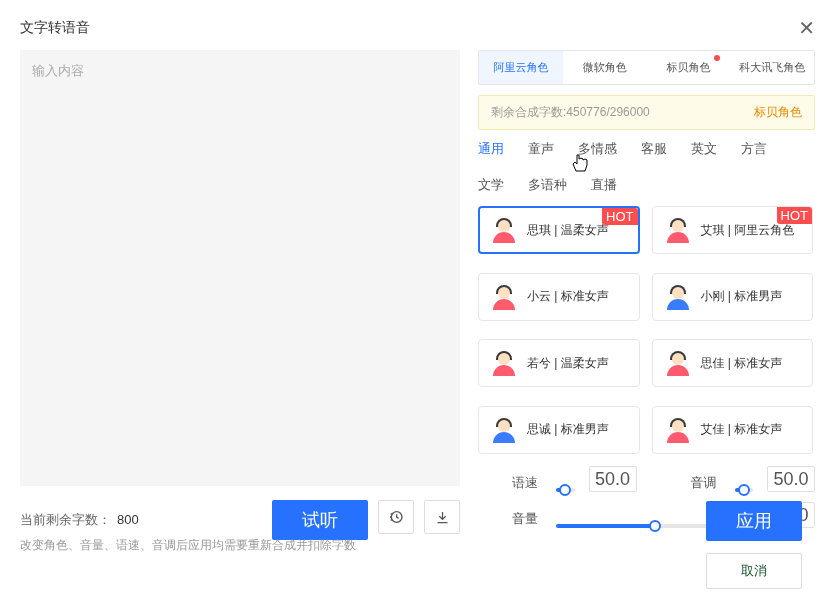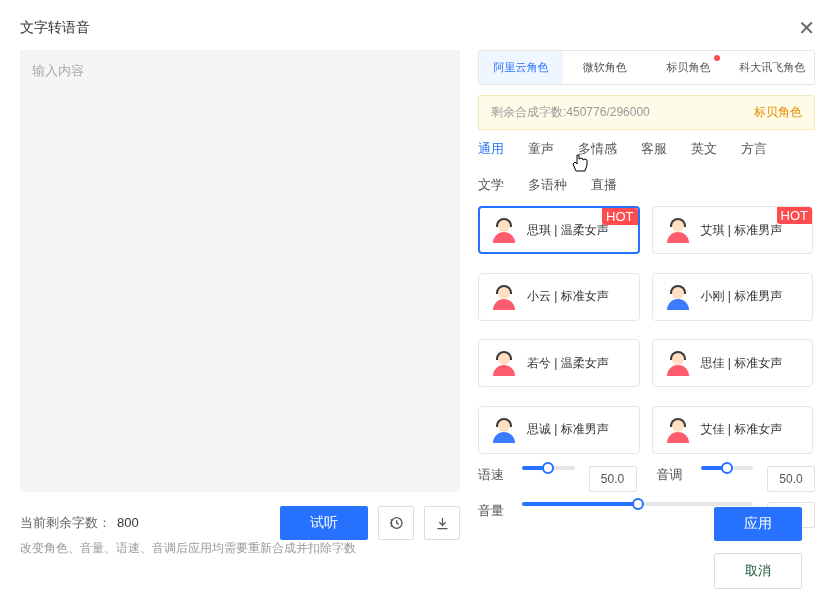--- a/index.html
+++ b/index.html
@@ -9,21 +9,21 @@
 .title { font-size: 14px; color: #333; }
 .close { font-size: 20px; color: #666; cursor: pointer; line-height: 1; }
 .content { display: flex; gap: 18px; height: 490px; }
 .left { width: 440px; display: flex; flex-direction: column; }
 .textarea { flex: 1; background: #f5f5f5; border: none; padding: 12px; font-size: 13px; color: #333; resize: none; outline: none; font-family: inherit; }
 .textarea::placeholder { color: #aaa; }
 .left-bottom { display: flex; align-items: center; justify-content: space-between; padding-top: 14px; gap: 46px; }
 .remain { color: #666; font-size: 13px; }
 .remain b { font-weight: normal; color: #333; margin-left: 6px; }
 .left-btns { display: flex; gap: 10px; }
-.btn-primary { background: #2672ff; color: #fff; border: none; padding: 8px 30px; font-size: 14px; cursor: pointer; border-radius: 2px; }
+.btn-primary { background: #2672ff; color: #fff; border: none; padding: 8px 30px; font-size: 18px; cursor: pointer; border-radius: 2px; }
 .icon-btn { width: 36px; height: 34px; border: 1px solid #ddd; background: #fff; display: flex; align-items: center; justify-content: center; cursor: pointer; border-radius: 2px; }
 .right { flex: 1; display: flex; flex-direction: column; }
 .provider-tabs { display: flex; border: 1px solid #e6e6e6; border-radius: 2px; margin-bottom: 10px; }
 .ptab { flex: 1; text-align: center; padding: 9px 0; font-size: 11px; color: #555; cursor: pointer; position: relative; }
 .ptab.active { color: #2672ff; background: #f0f6ff; }
 .ptab .dot { position: absolute; top: 4px; right: 10px; width: 6px; height: 6px; background: #ff4d4f; border-radius: 50%; }
 .quota { background: #fffbe9; border: 1px solid #f4e9b8; padding: 8px 12px; display: flex; justify-content: space-between; align-items: center; margin-bottom: 10px; border-radius: 2px; }
 .quota-left { color: #999; font-size: 12px; }
 .quota-right { color: #e68b00; font-size: 12px; cursor: pointer; }
 .cat-tabs { display: flex; flex-wrap: wrap; gap: 18px 24px; margin-bottom: 12px; }
@@ -37,26 +37,26 @@
 .avatar .hair { width: 16px; height: 9px; border-radius: 8px 8px 0 0; position: absolute; left: 5px; top: 1px; }
 .avatar .body { width: 22px; height: 11px; border-radius: 11px 11px 0 0; position: absolute; left: 2px; bottom: 0; }
 .avatar.f .hair { background: #3a3a3a; }
 .avatar.f .body { background: #ff5b6e; }
 .avatar.m .hair { background: #3a3a3a; }
 .avatar.m .body { background: #3b7cff; }
 .vname { font-size: 12px; color: #333; }
 .hot { position: absolute; top: 0; right: 0; background: #ff4d4f; color: #fff; font-size: 13px; padding: 1px 4px; border-radius: 0 3px 0 3px; }
 .cursor-ptr { position: absolute; left: 571px; top: 152px; pointer-events: none; }
 .sliders { margin-top: 6px; }
-.srow { display: flex; align-items: flex-start; gap: 14px; margin-bottom: 12px; }
+.srow { display: flex; align-items: flex-end; gap: 14px; margin-bottom: 12px; margin-left: 34px; }
 .slabel { color: #555; font-size: 13px; width: 30px; }
 .slider { position: relative; height: 4px; background: #e6e6e6; border-radius: 2px; flex: 1; }
 .slider .fill { position: absolute; left: 0; top: 0; height: 100%; background: #2672ff; border-radius: 2px; }
 .slider .thumb { position: absolute; top: -4px; width: 12px; height: 12px; background: #fff; border: 2px solid #2672ff; border-radius: 50%; margin-left: -6px; }
-.sval { width: 48px; height: 26px; border: 1px solid #e0e0e0; text-align: center; font-size: 12px; color: #555; line-height: 24px; border-radius: 2px; }
+.sval { width: 48px; height: 26px; border: 1px solid #e0e0e0; text-align: center; font-size: 18px; color: #555; line-height: 24px; border-radius: 2px; }
 .srow-pair { display: flex; gap: 20px; }
 .srow-pair .srow { flex: 1; margin-bottom: 10px; }
 .footer { position: absolute; bottom: 18px; left: 20px; right: 33px; display: flex; justify-content: space-between; align-items: center; }
 .hint { color: #999; font-size: 12px; }
 .footer-btns { display: flex; gap: 12px; flex-direction: column; }
 .btn-secondary { background: #fff; border: 1px solid #ddd; color: #14532d; padding: 8px 24px; font-size: 13px; cursor: pointer; border-radius: 2px; }
 </style>
 </head>
 <body>
 
@@ -121,21 +121,21 @@
             </div>
             <span class="vname">思琪 | 温柔女声</span>
             <span class="hot">HOT</span>
           </div>
           <div class="vcard">
             <div class="avatar f">
               <div class="hair"></div>
               <div class="head"></div>
               <div class="body"></div>
             </div>
-            <span class="vname">艾琪 | 标准男声</span>
+            <span class="vname">艾琪 | 阿里云角色</span>
             <span class="hot">HOT</span>
           </div>
           <div class="vcard">
             <div class="avatar f">
               <div class="hair"></div>
               <div class="head"></div>
               <div class="body"></div>
             </div>
             <span class="vname">小云 | 标准女声</span>
           </div>

